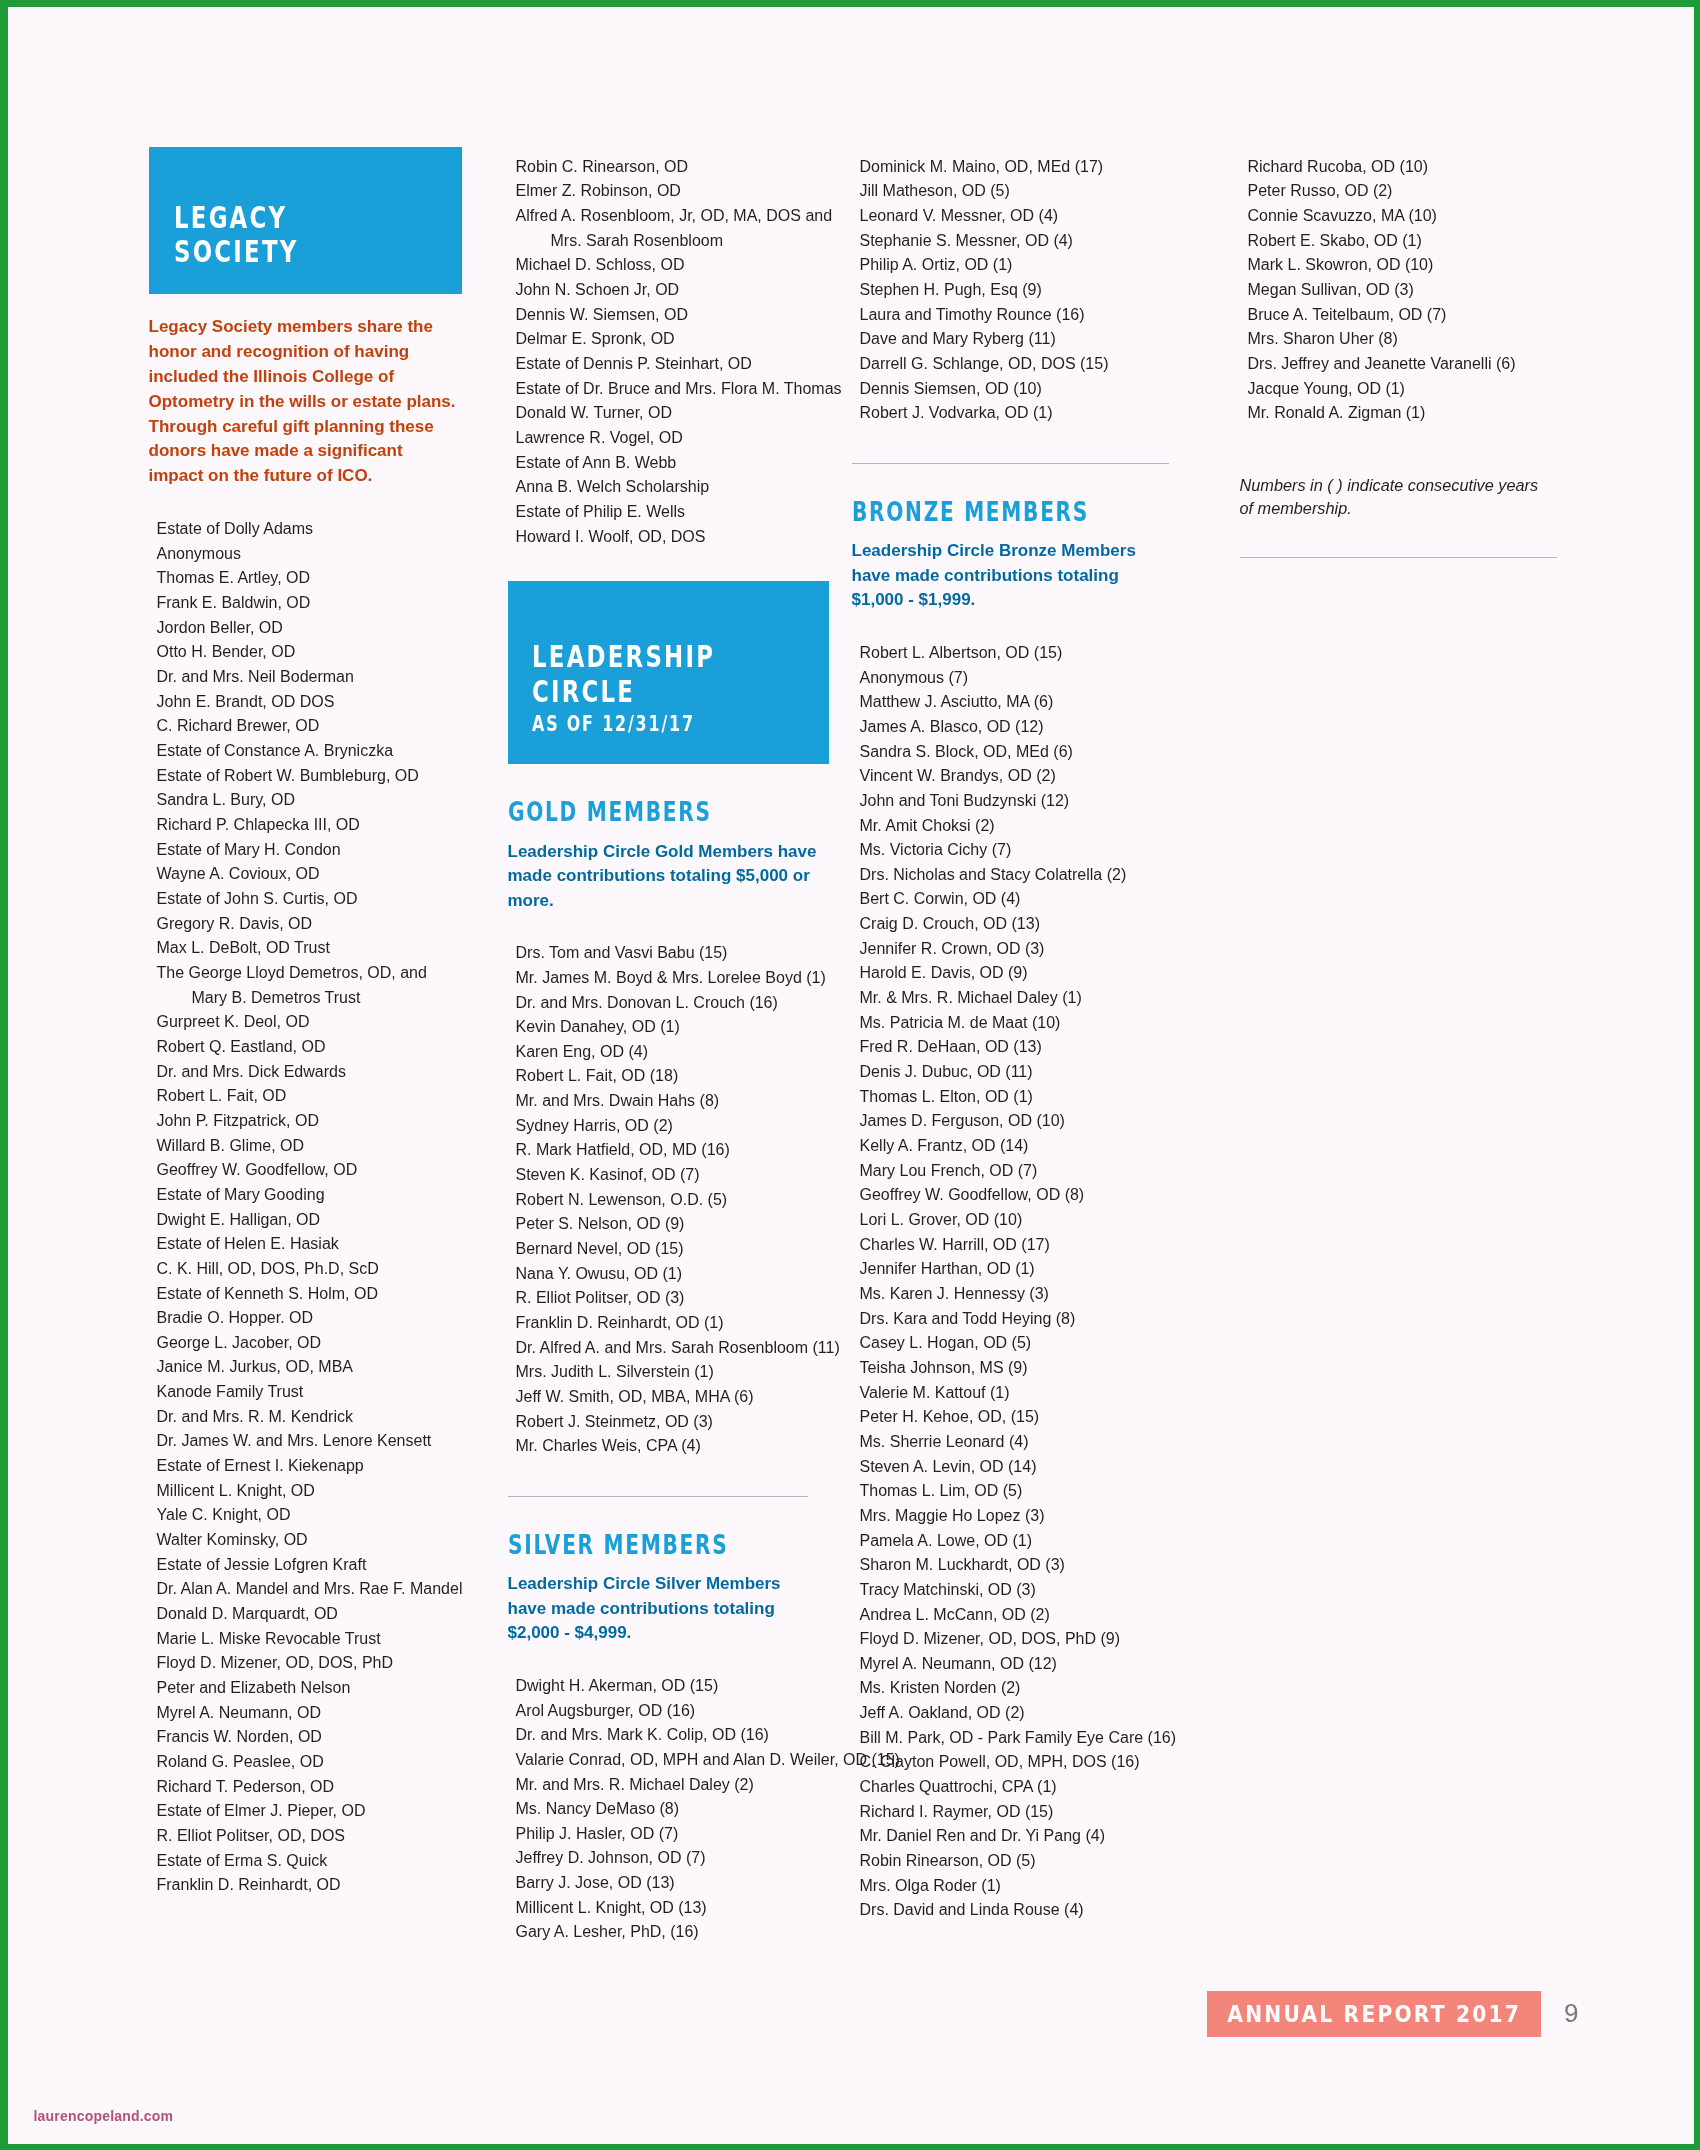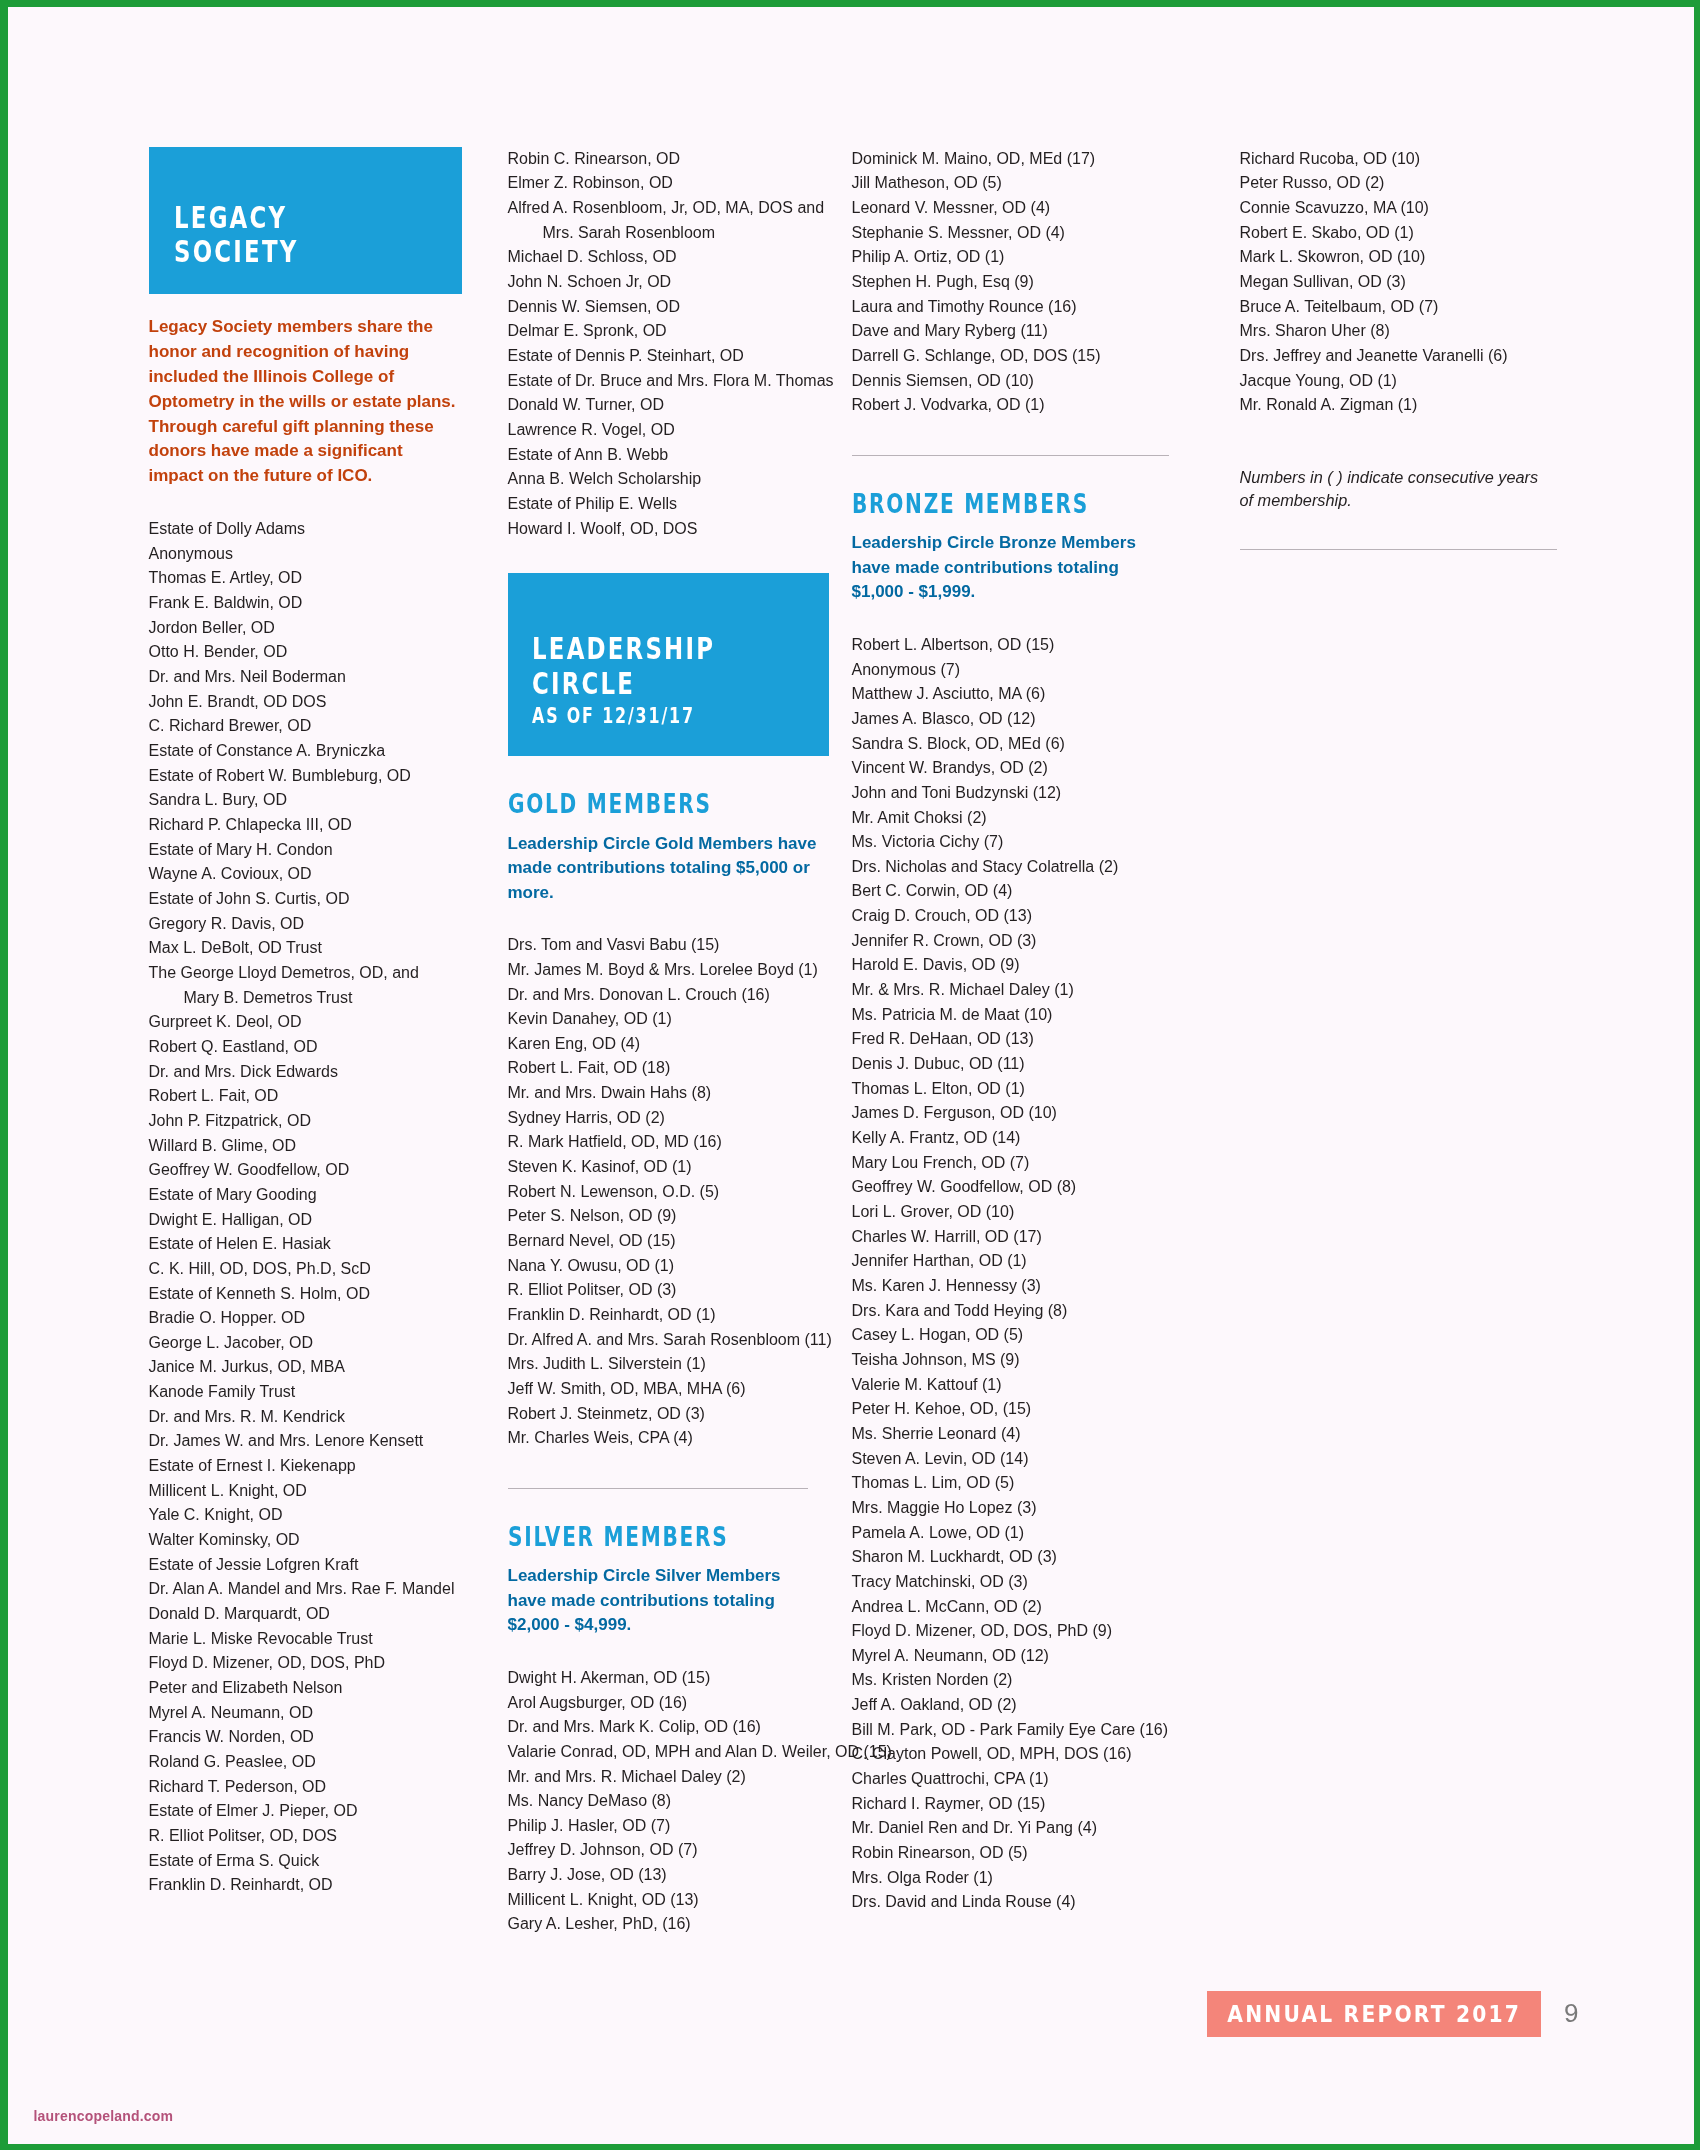--- a/index.html
+++ b/index.html
@@ -90,21 +90,21 @@
     font-weight: 700;
     line-height: 1.46;
     color: #c2410c;
     margin-top: 21.7px;
     width: 310px;
   }
 
   
   .donor-list {
     list-style: none;
-    margin: 0;
+    margin: 8px;
     padding: 0;
   }
   .donor-list li {
     font-size: 16px;
     line-height: 1.03;
     color: #231f20;
     padding: 4.1px 0 4.1px 0;
     white-space: nowrap;
   }
   .donor-list li.indent { padding-left: 35px; }
@@ -286,21 +286,21 @@
       <ul class="donor-list list-top-gap">
             <li>Drs. Tom and Vasvi Babu (15)</li>
             <li>Mr. James M. Boyd &amp; Mrs. Lorelee Boyd (1)</li>
             <li>Dr. and Mrs. Donovan L. Crouch (16)</li>
             <li>Kevin Danahey, OD (1)</li>
             <li>Karen Eng, OD (4)</li>
             <li>Robert L. Fait, OD (18)</li>
             <li>Mr. and Mrs. Dwain Hahs (8)</li>
             <li>Sydney Harris, OD (2)</li>
             <li>R. Mark Hatfield, OD, MD (16)</li>
-            <li>Steven K. Kasinof, OD (1)</li>
+            <li>Steven K. Kasinof, OD (7)</li>
             <li>Robert N. Lewenson, O.D. (5)</li>
             <li>Peter S. Nelson, OD (9)</li>
             <li>Bernard Nevel, OD (15)</li>
             <li>Nana Y. Owusu, OD (1)</li>
             <li>R. Elliot Politser, OD (3)</li>
             <li>Franklin D. Reinhardt, OD (1)</li>
             <li>Dr. Alfred A. and Mrs. Sarah Rosenbloom (11)</li>
             <li>Mrs. Judith L. Silverstein (1)</li>
             <li>Jeff W. Smith, OD, MBA, MHA (6)</li>
             <li>Robert J. Steinmetz, OD (3)</li>

